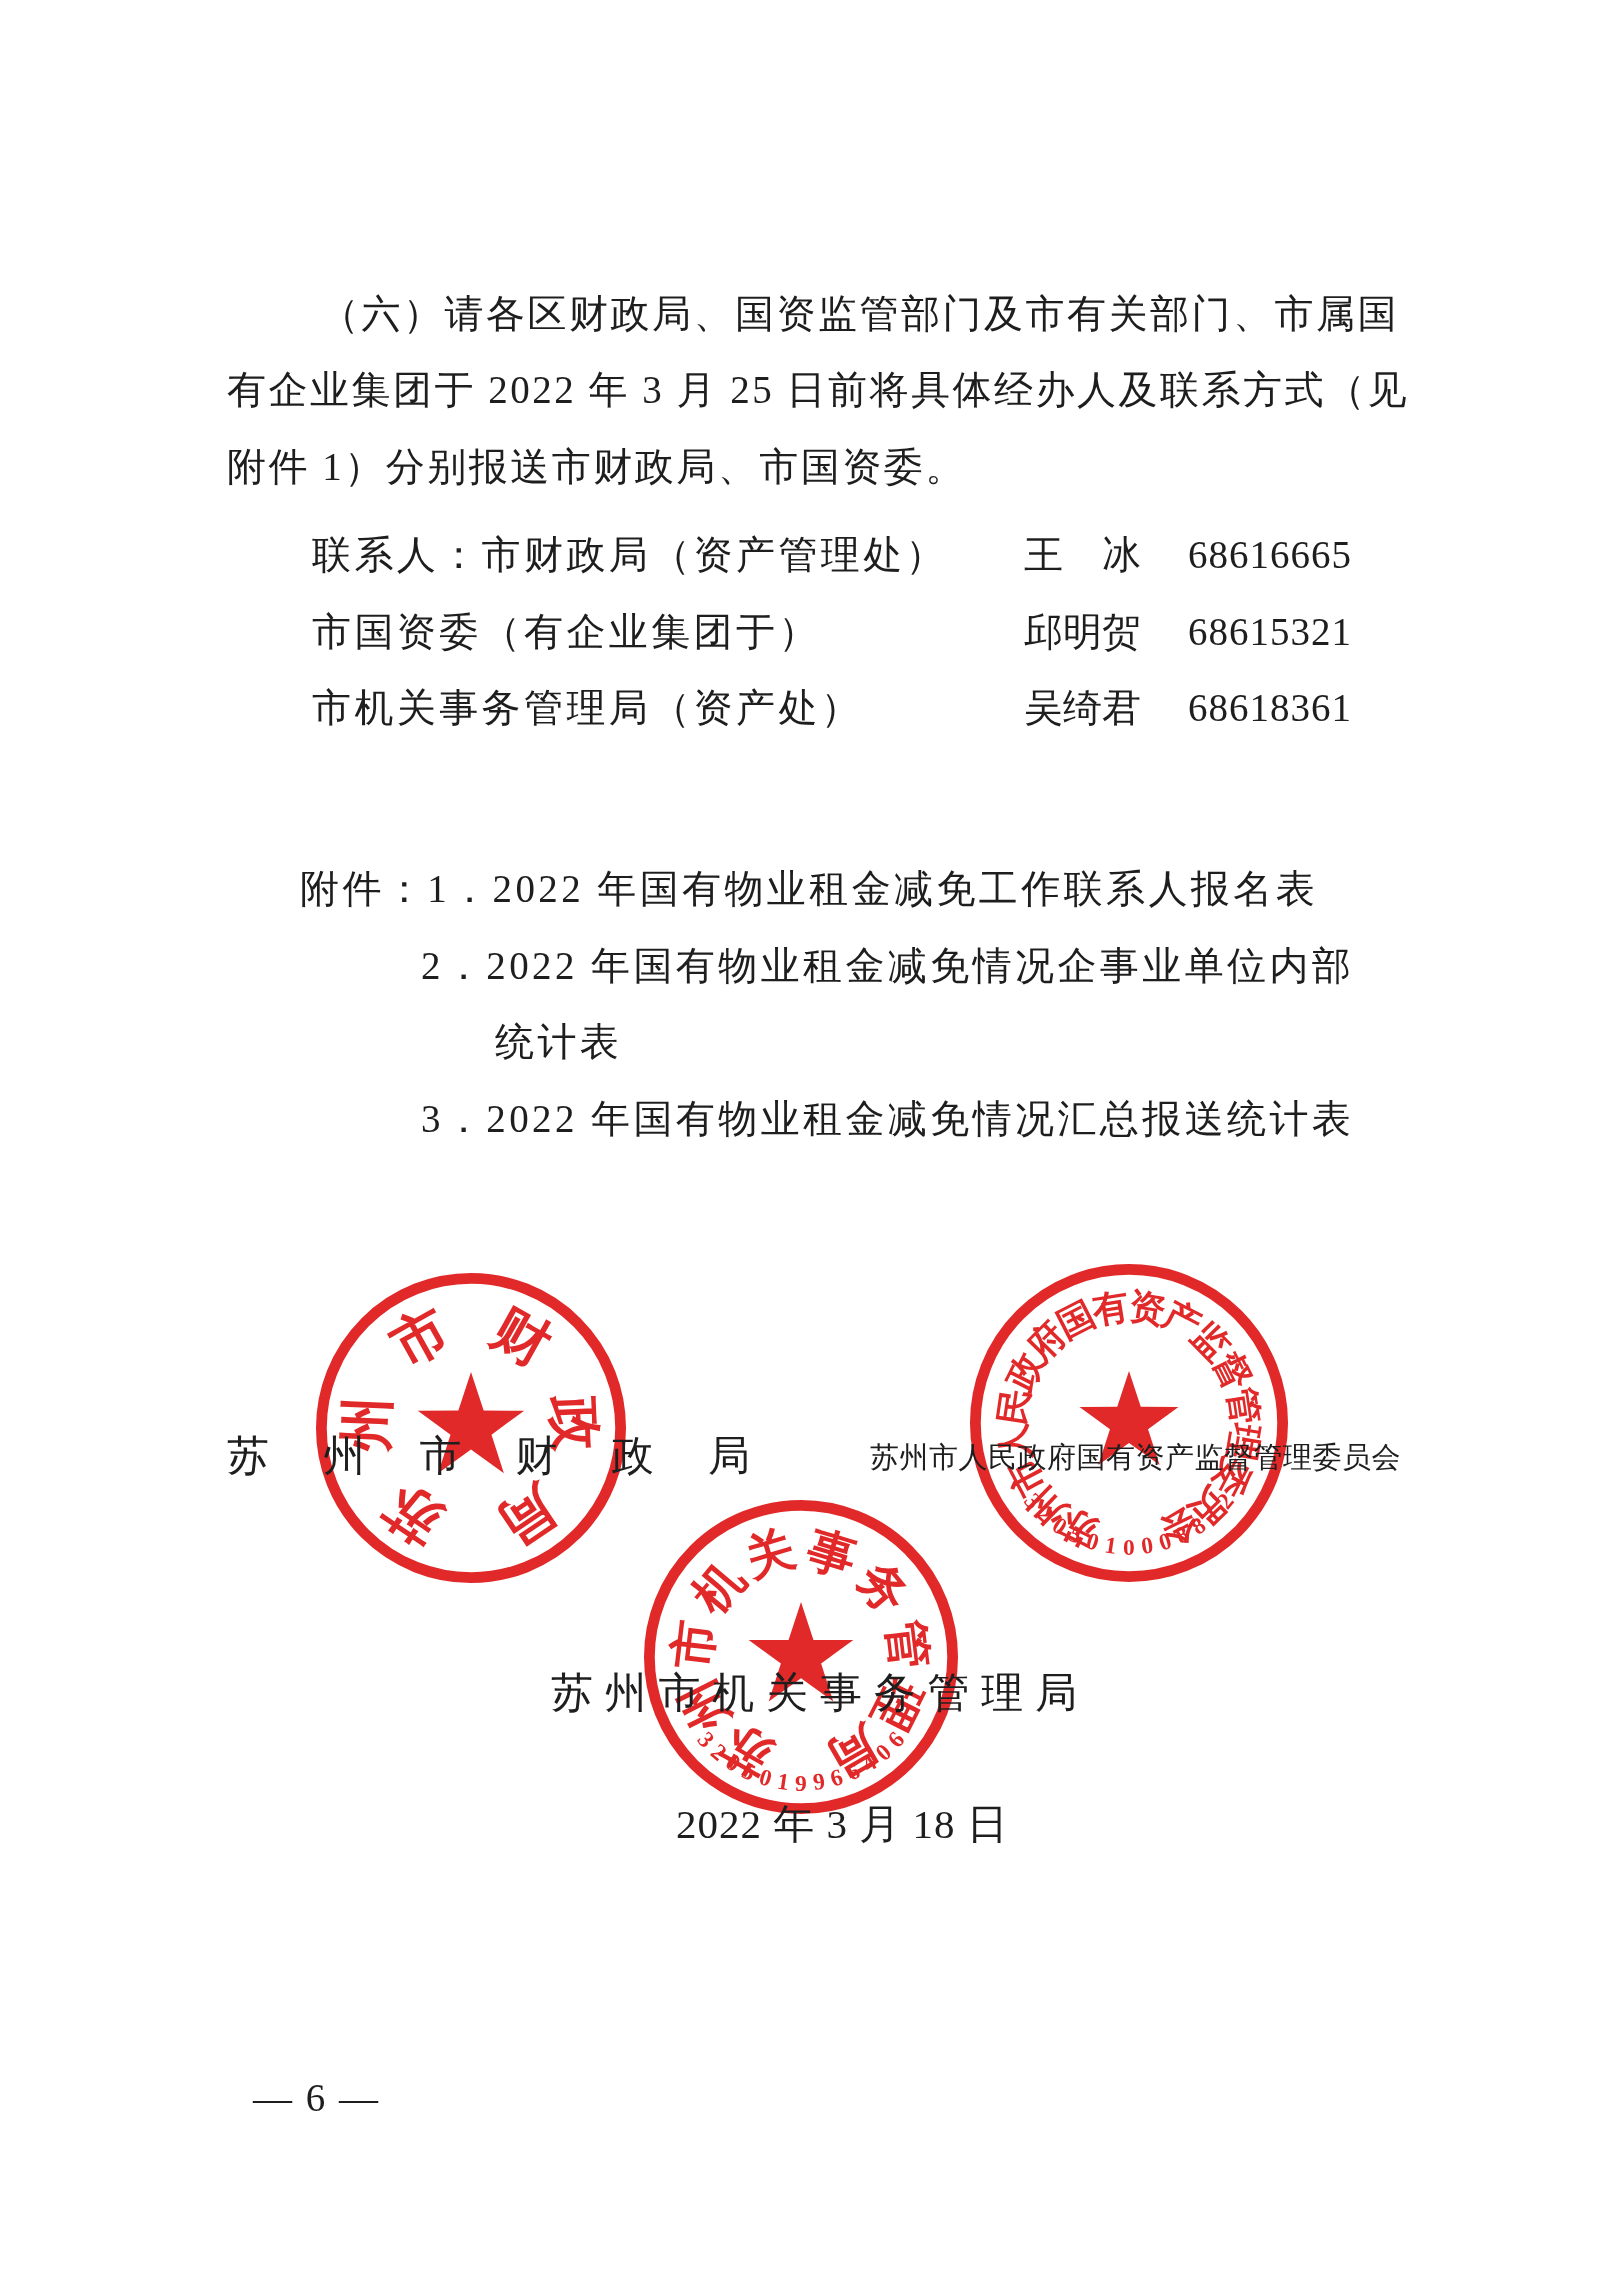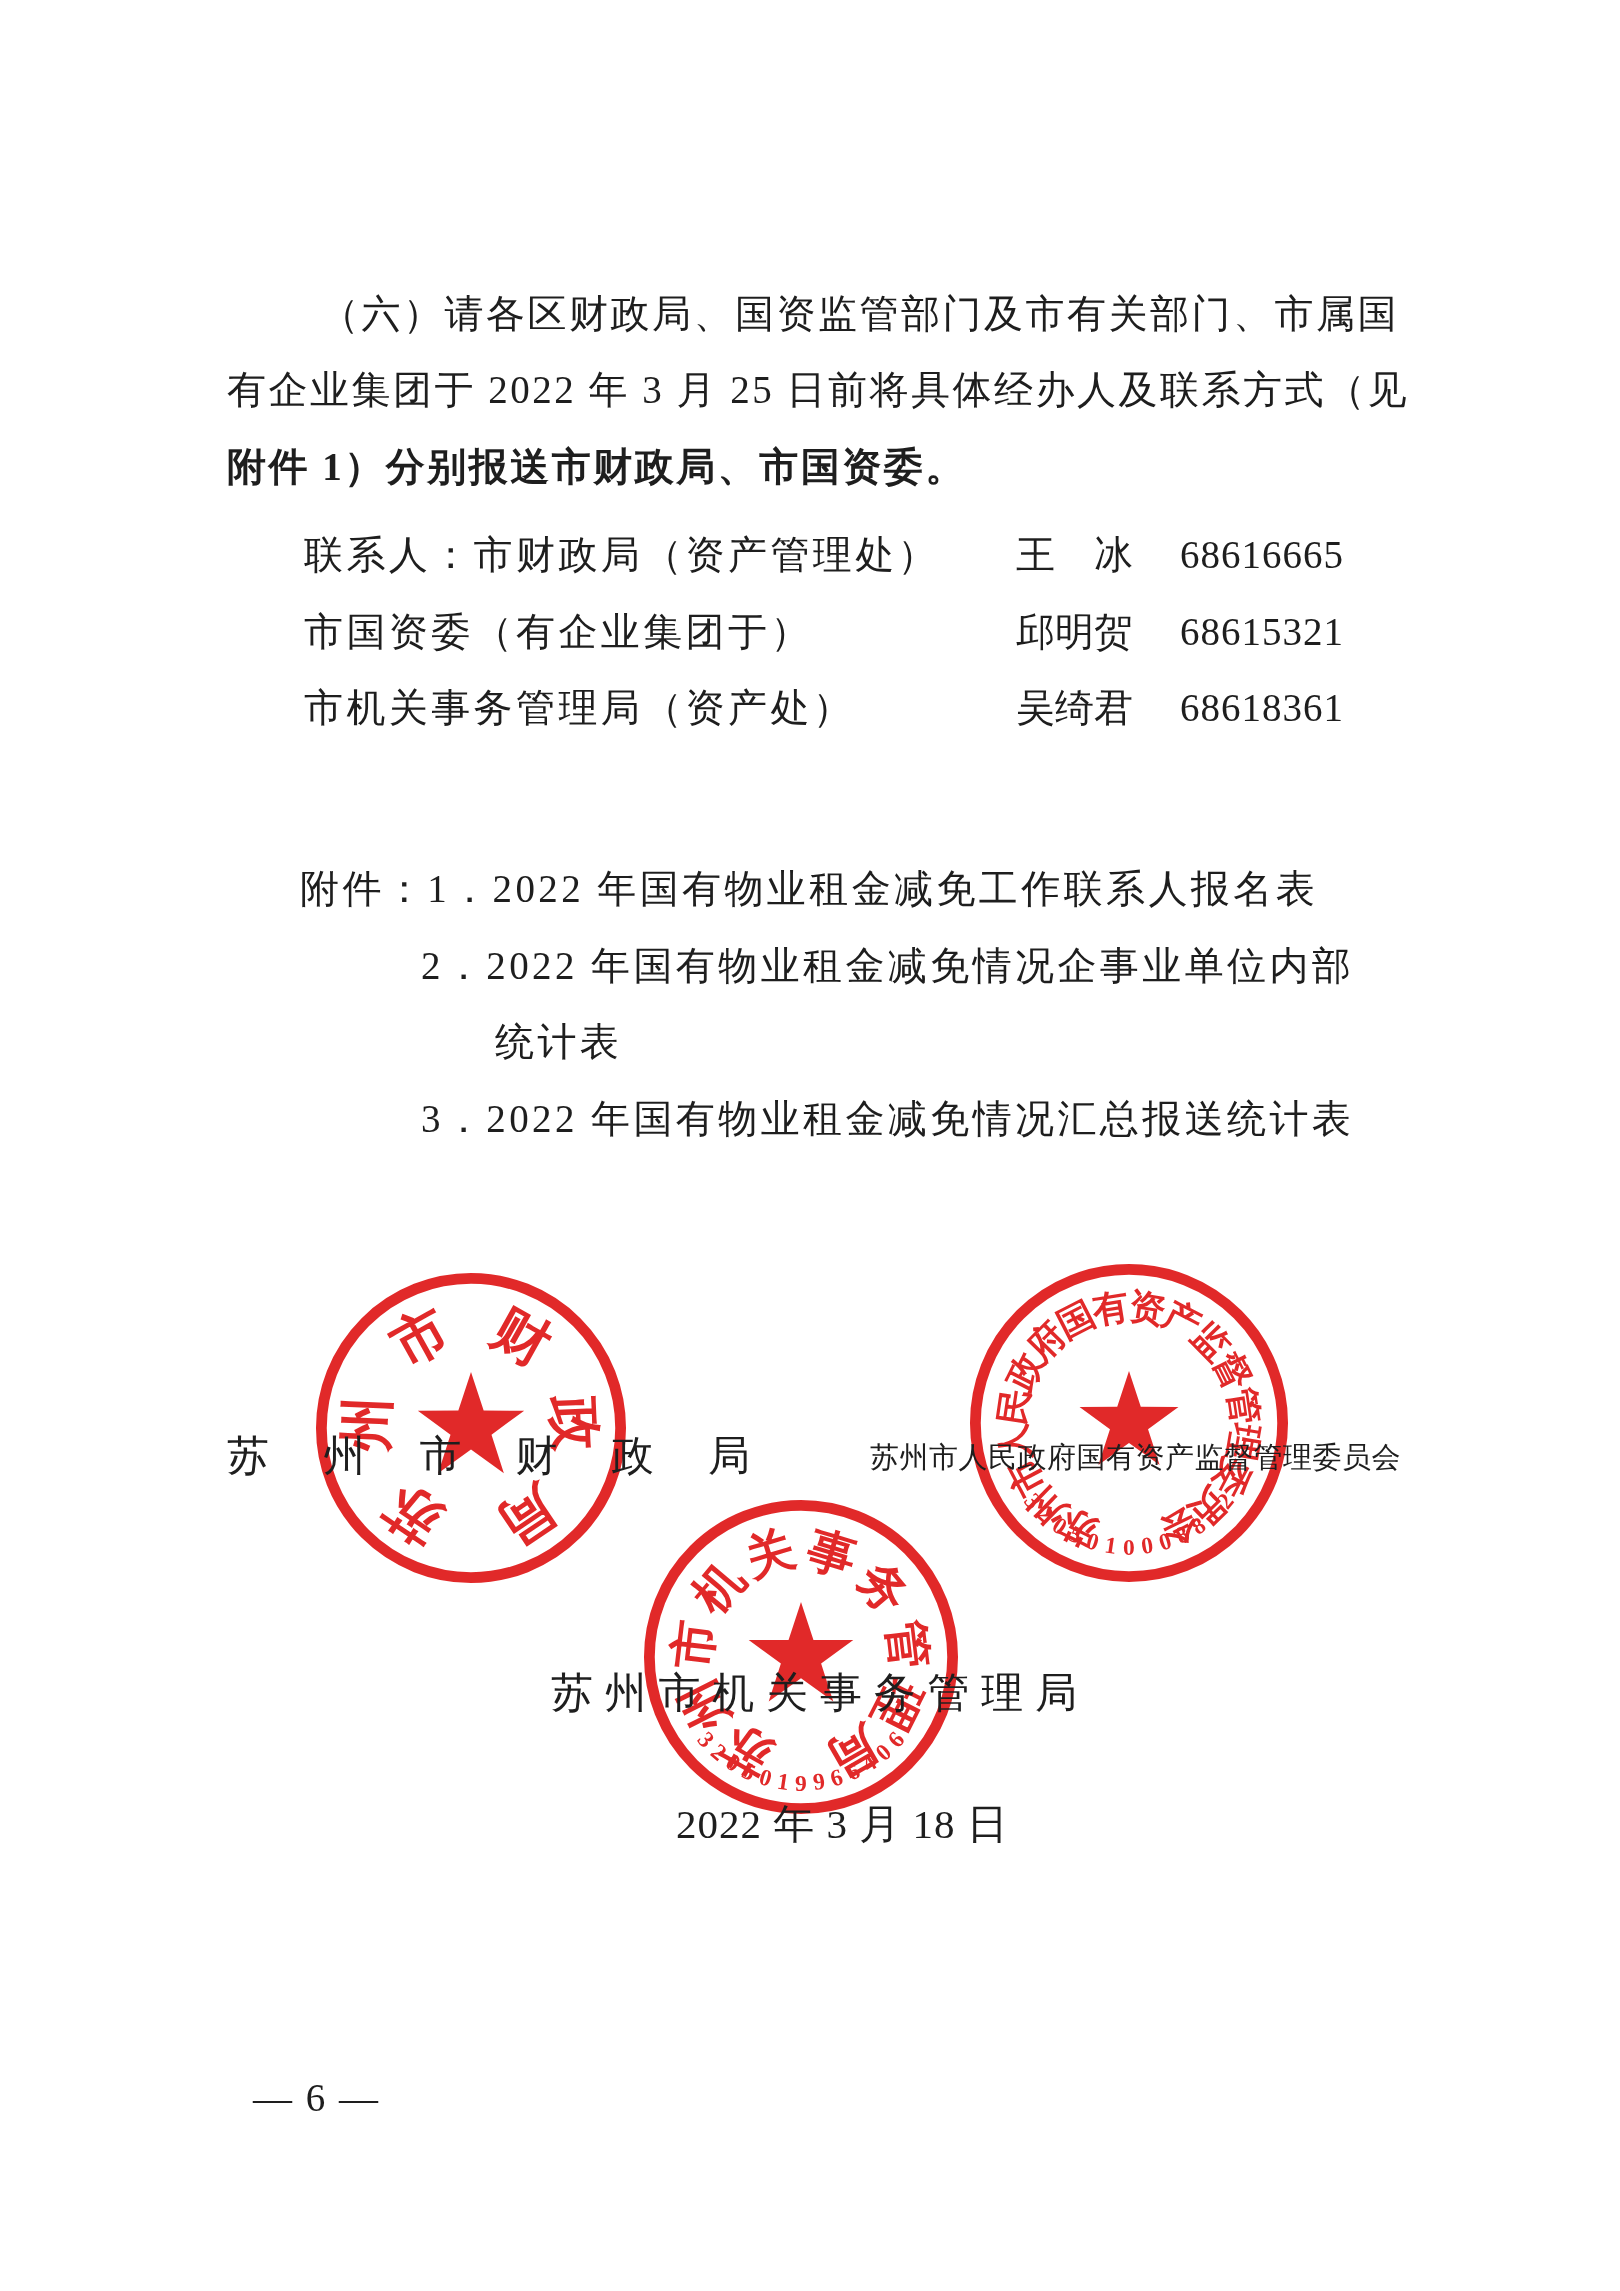--- a/index.html
+++ b/index.html
@@ -14,29 +14,29 @@
   }
   .abs{position:absolute;white-space:nowrap;}
   .bodyline{font-size:39px;line-height:1;letter-spacing:2.5px;}
   .contact-dept{letter-spacing:3.4px;}
   .attach{letter-spacing:3.4px;}
   .justify-box{display:inline-block;text-align:justify;text-align-last:justify;}
   .seal{position:absolute;opacity:.94;}
   .seal svg text{font-family:"Liberation Serif","DejaVu Serif",serif;}
   #line1{top:294px;left:320px;}
   #line2{top:370px;left:227px;}
-  #line3{top:447px;left:227px;font-weight:bold;}
+  #line3{top:447px;left:227px;}
   .contact-row{font-size:39px;line-height:1;}
   #contact-row-0{top:535px;}
   #contact-row-1{top:612px;}
   #contact-row-2{top:688px;}
   .contact-dept{position:absolute;left:300px;top:0;}
   .contact-name{position:absolute;left:1012px;top:0;}
   .contact-phone{position:absolute;left:1176px;top:0;letter-spacing:1px;}
-  .contact-row{position:absolute;left:4px;width:1296px;height:45px;}
+  .contact-row{position:absolute;left:12px;width:1296px;height:45px;}
   #attach-line-1{top:869px;left:300px;text-align:right;}
   #attach-line-2{top:946px;left:421px;}
   #attach-line-2b{top:1022px;left:495px;}
   #attach-line-3{top:1099px;left:421px;}
   #sig-left{top:1435px;left:227px;width:523px;font-size:42px;line-height:1;}
   #sig-right{top:1443px;left:870px;font-size:29px;line-height:1;letter-spacing:0.5px;}
   #sig-bottom{top:1672px;left:551px;width:526px;font-size:42px;line-height:1;}
   #date-line{top:1804px;left:676px;font-size:41px;line-height:1;letter-spacing:1px;text-align:center;}
   #page-footer{top:2078px;left:253px;font-size:39px;line-height:1;letter-spacing:2px;}
   #seal-caizheng{left:315px;top:1272px;}

